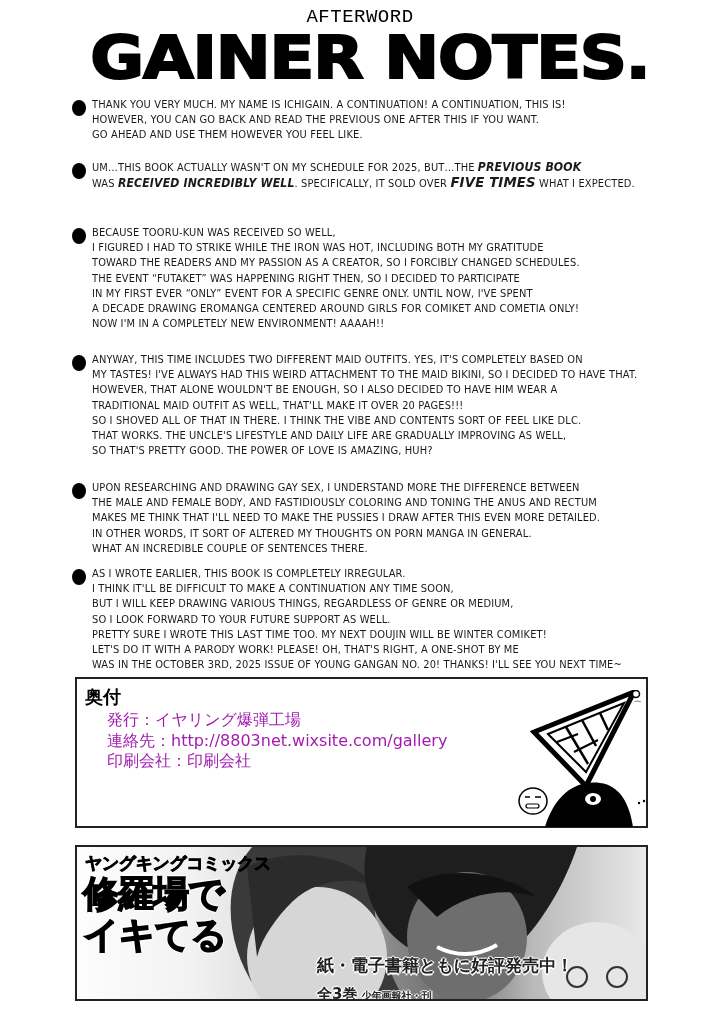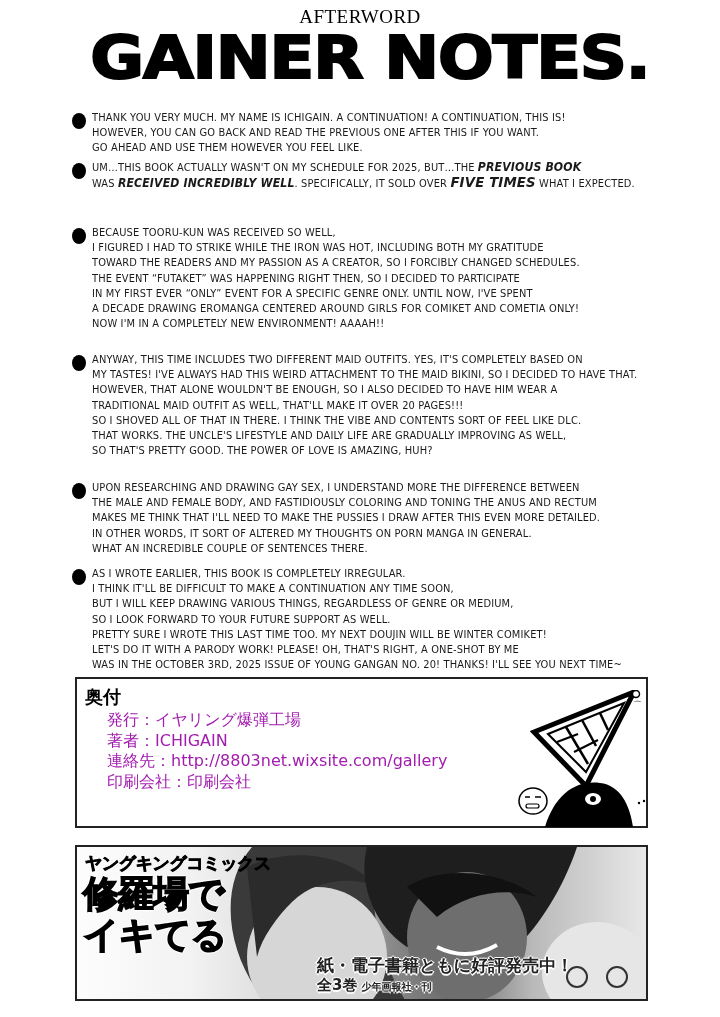--- a/index.html
+++ b/index.html
@@ -1,21 +1,21 @@
 <!DOCTYPE html>
 <html><head>
   <meta charset="utf-8">
   <style>
     * { box-sizing: border-box; margin: 0; padding: 0; }
     html, body { width: 720px; height: 1017px; background: #fff; overflow: hidden; }
     body { position: relative; font-family: "DejaVu Sans", sans-serif; color: #111; }
 
     .kicker {
       position: absolute; left: 0; top: 6px; width: 720px; text-align: center;
-      font-family: Liberation Serif, serif; font-size: 19px; letter-spacing: 0.5px; color: #000;
+      font-family: Liberation Mono, monospace; font-size: 19px; letter-spacing: 0.5px; color: #000;
     }
     .title {
       position: absolute; left: 50px; top: 27px; width: 640px; text-align: center;
       font-family: "DejaVu Sans", sans-serif; font-weight: 900; font-size: 58px; line-height: 62px;
       letter-spacing: -1px; color: #000; transform: scaleX(1.13); transform-origin: center;
       -webkit-text-stroke: 2px #000;
     }
 
     .note { position: absolute; left: 72px; width: 645px; }
     .bullet {
@@ -58,33 +58,33 @@
     .promo-title {
       position: absolute; left: 6px; font-weight: 900; font-size: 36px; line-height: 40px; color: #000;
       -webkit-text-stroke: 1.5px #000; letter-spacing: -1px;
       text-shadow: 2px 0 #fff, -2px 0 #fff, 0 2px #fff, 0 -2px #fff;
     }
     .promo-tagline {
       position: absolute; left: 240px; top: 107px; font-size: 17px; font-weight: bold; color: #222;
       text-shadow: 1.5px 0 #fff, -1.5px 0 #fff, 0 1.5px #fff, 0 -1.5px #fff; white-space: nowrap;
     }
     .promo-volumes {
-      position: absolute; left: 240px; top: 129px; font-size: 15px; font-weight: bold; color: #222;
+      position: absolute; left: 240px; top: 138px; font-size: 15px; font-weight: bold; color: #222;
       text-shadow: 1.5px 0 #fff, -1.5px 0 #fff, 0 1.5px #fff, 0 -1.5px #fff; white-space: nowrap; text-align: right;
     }
     .promo-publisher { font-size: 10px; margin-left: 4px; }
   </style>
 </head>
 <body>
 
 <div class="kicker">AFTERWORD</div>
 <div class="title">GAINER NOTES.</div>
 
 <div id="notes">
-    <div class="note" style="top: 110px;">
+    <div class="note" style="top: 97px;">
       <span class="bullet"></span>
       <div class="note-lines">
         <span class="line"><span>Thank you very much. My name is Ichigain. A continuation! A continuation, this is!</span></span>
         <span class="line"><span>However, you can go back and read the previous one after this if you want.</span></span>
         <span class="line"><span>Go ahead and use them however you feel like.</span></span>
       </div>
     </div>
     <div class="note" style="top: 160px;">
       <span class="bullet"></span>
       <div class="note-lines">
@@ -137,21 +137,20 @@
         <span class="line"><span>Let's do it with a parody work! Please! Oh, that's right, a one-shot by me</span></span>
         <span class="line"><span>was in the October 3rd, 2025 issue of Young Gangan No. 20! Thanks! I'll see you next time~</span></span>
       </div>
     </div>
   </div>
 
 <div class="colophon">
   <div class="colophon-head">奥付</div>
   <div class="colophon-rows" id="colophon-rows">
       <div class="colophon-row"><span>発行</span><span>：</span><span>イヤリング爆弾工場</span></div>
-      <div class="colophon-row"><span>著者</span><span>：</span><span>ICHIGAIN</span></div>
       <div class="colophon-row"><span>連絡先</span><span>：</span><span>http://8803net.wixsite.com/gallery</span></div>
       <div class="colophon-row"><span>印刷会社</span><span>：</span><span>印刷会社</span></div>
     </div>
 </div>
 
 <svg class="logo-ebf" viewBox="0 0 120 100">
   <polygon points="4,42 104,2 56,96" fill="none" stroke="#000" stroke-width="5"></polygon>
   <polygon points="18,44 94,13 56,82" fill="none" stroke="#000" stroke-width="2"></polygon>
   <line x1="36" y1="37" x2="58" y2="74" stroke="#000" stroke-width="2.5"></line>
   <line x1="52" y1="30" x2="66" y2="56" stroke="#000" stroke-width="2.5"></line>

